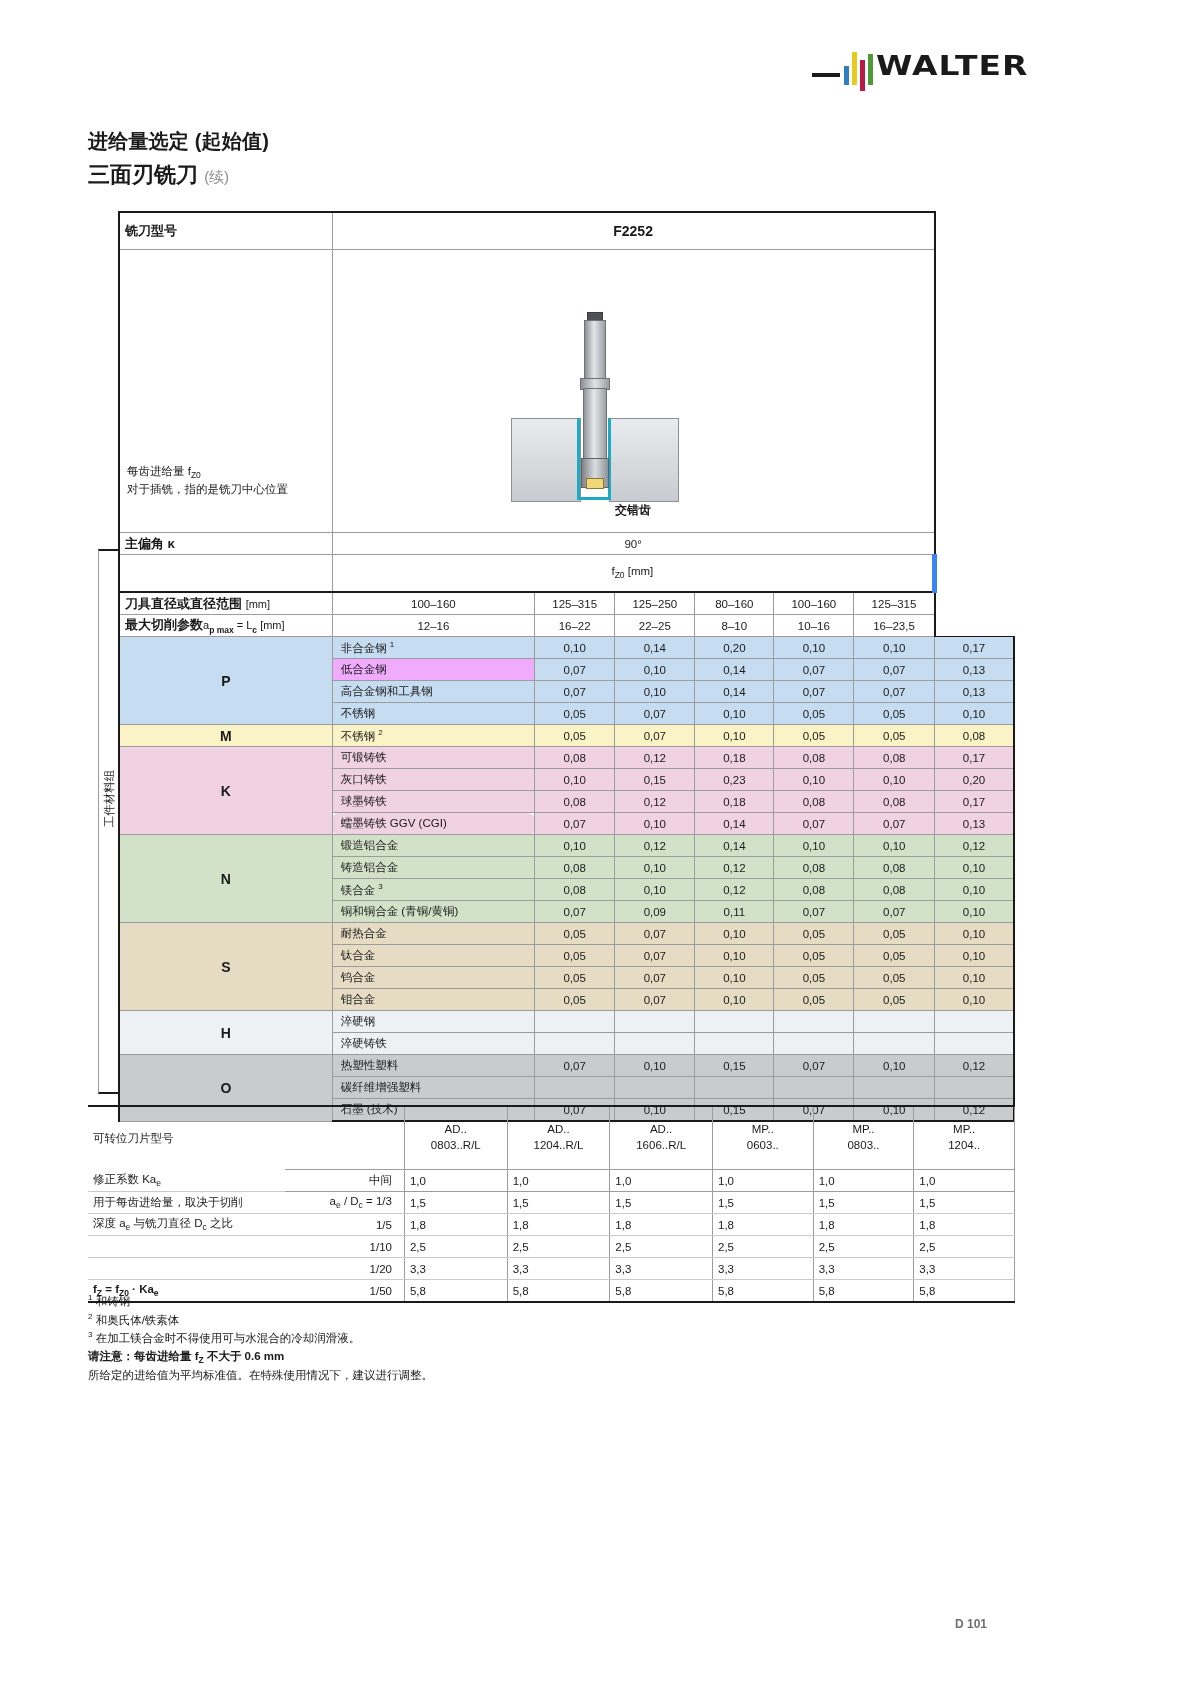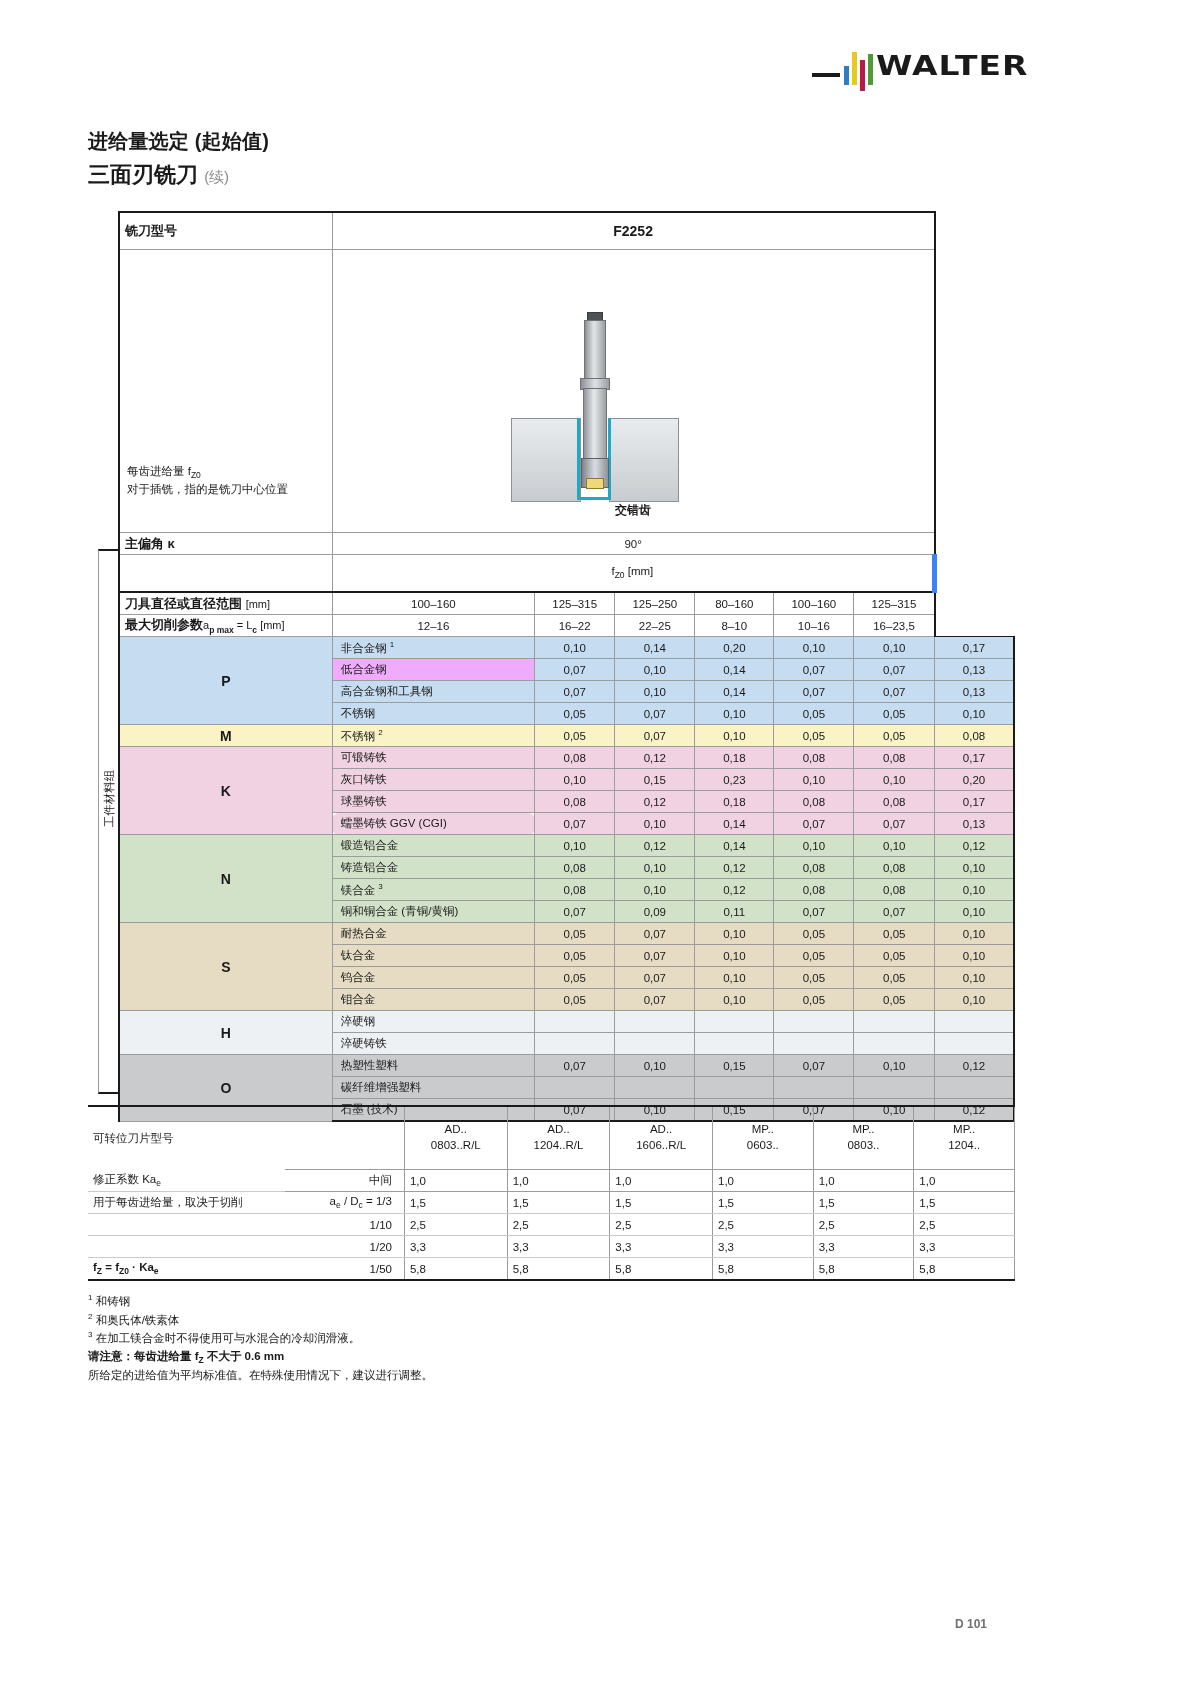--- a/index.html
+++ b/index.html
@@ -677,20 +677,30 @@
           <td class="t2-left">用于每齿进给量，取决于切削</td>
           <td class="t2-mid"><span>a</span><span class="sub">e</span><span> / D</span><span class="sub">c</span><span> = </span><span>1/3</span></td>
           <td class="t2-val">1,5</td>
           <td class="t2-val">1,5</td>
           <td class="t2-val">1,5</td>
           <td class="t2-val">1,5</td>
           <td class="t2-val">1,5</td>
           <td class="t2-val">1,5</td>
         </tr>
         <tr class="ka-row">
+          <td class="t2-left"><span>深度 a</span><span class="sub">e</span><span> 与铣刀直径 D</span><span class="sub">c</span><span> 之比</span></td>
+          <td class="t2-mid"><span>1/5</span></td>
+          <td class="t2-val">1,8</td>
+          <td class="t2-val">1,8</td>
+          <td class="t2-val">1,8</td>
+          <td class="t2-val">1,8</td>
+          <td class="t2-val">1,8</td>
+          <td class="t2-val">1,8</td>
+        </tr>
+        <tr class="ka-row">
           <td class="t2-left"></td>
           <td class="t2-mid"><span>1/10</span></td>
           <td class="t2-val">2,5</td>
           <td class="t2-val">2,5</td>
           <td class="t2-val">2,5</td>
           <td class="t2-val">2,5</td>
           <td class="t2-val">2,5</td>
           <td class="t2-val">2,5</td>
         </tr>
         <tr class="ka-row">

